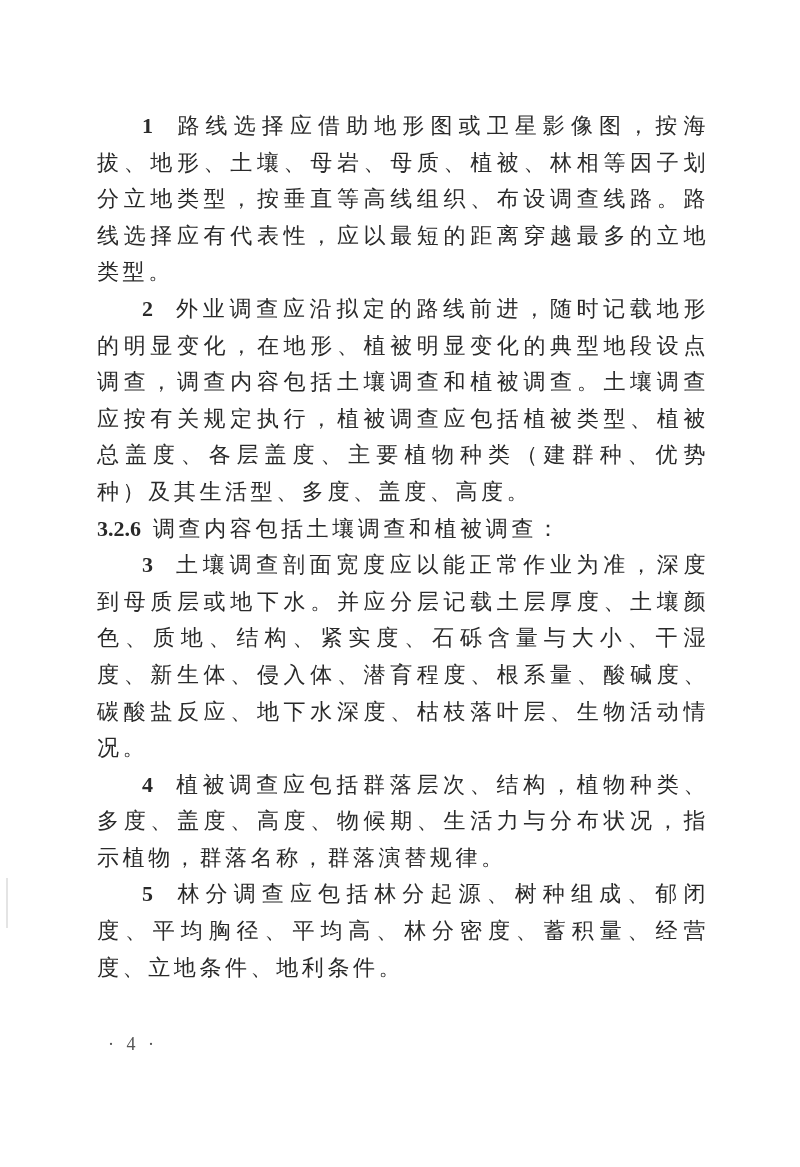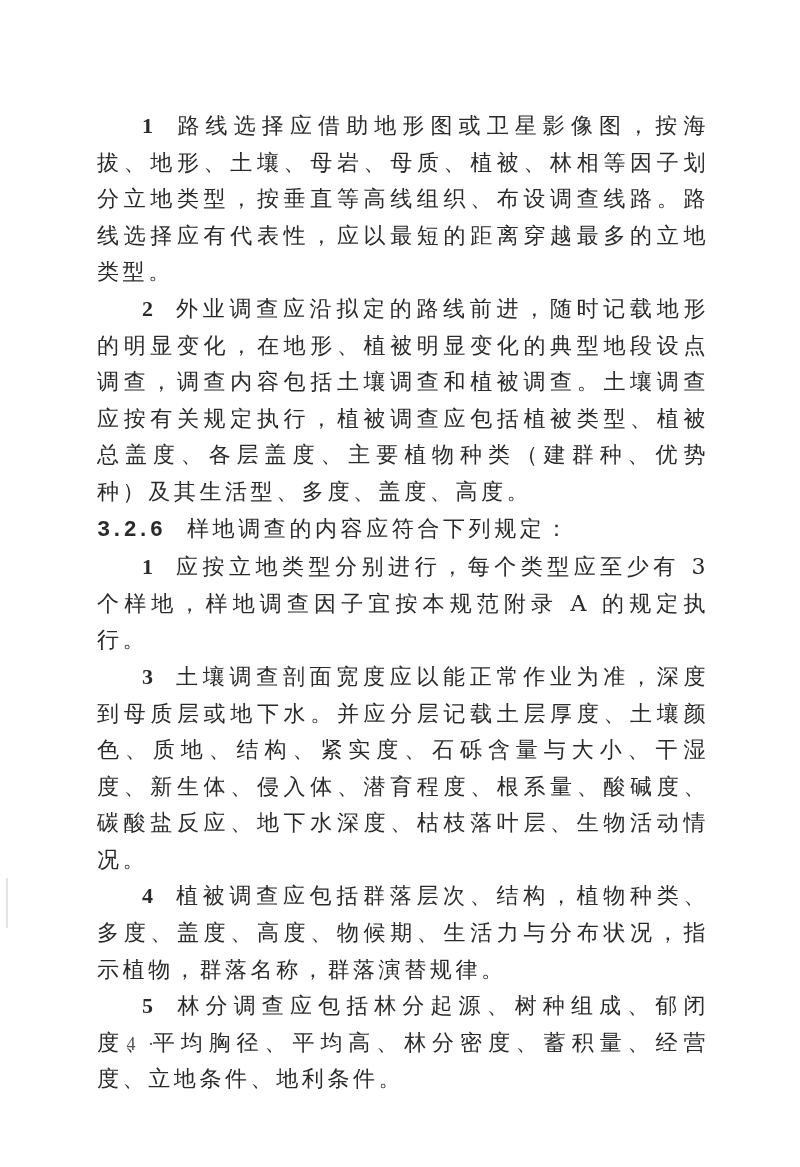--- a/index.html
+++ b/index.html
@@ -33,24 +33,24 @@
     .para.indent {
       text-indent: 45px;
     }
     .num {
       font-family: "Liberation Serif", "DejaVu Serif", serif;
       font-weight: bold;
       letter-spacing: 0;
       margin-right: 22px;
     }
     .clause-num {
-      font-family: Liberation Mono, monospace;
+      font-family: Liberation Serif, serif;
       font-weight: bold;
       letter-spacing: 0;
-      margin-right: 24px;
+      margin-right: 12px;
     }
     .page-number {
       position: absolute;
       left: 108px;
       top: 1034px;
       font-family: "Liberation Serif", "DejaVu Serif", serif;
       font-size: 18px;
       color: #555;
       letter-spacing: 4px;
     }
@@ -67,23 +67,22 @@
 <body>
 
 <div class="margin-mark"></div>
 
 <div class="page">
 
   <p class="para indent"><span class="num">1</span><span>路线选择应借助地形图或卫星影像图，按海拔、地形、土壤、母岩、母质、植被、林相等因子划分立地类型，按垂直等高线组织、布设调查线路。路线选择应有代表性，应以最短的距离穿越最多的立地类型。</span></p>
 
   <p class="para indent"><span class="num">2</span><span>外业调查应沿拟定的路线前进，随时记载地形的明显变化，在地形、植被明显变化的典型地段设点调查，调查内容包括土壤调查和植被调查。土壤调查应按有关规定执行，植被调查应包括植被类型、植被总盖度、各层盖度、主要植物种类（建群种、优势种）及其生活型、多度、盖度、高度。</span></p>
 
-  <p class="para"><span class="clause-num">3.2.6</span><span>样地调查的内容应符合下列规定：</span></p>
+  <p class="para"><span class="clause-num">3.2.6</span><span>调查内容包括土壤调查和植被调查：</span></p>
 
-  <p class="para indent"><span class="num">1</span><span>应按立地类型分别进行，每个类型应至少有 3 个样地，样地调查因子宜按本规范附录 A 的规定执行。</span></p>
 
 
   <p class="para indent"><span class="num">3</span><span>土壤调查剖面宽度应以能正常作业为准，深度到母质层或地下水。并应分层记载土层厚度、土壤颜色、质地、结构、紧实度、石砾含量与大小、干湿度、新生体、侵入体、潜育程度、根系量、酸碱度、碳酸盐反应、地下水深度、枯枝落叶层、生物活动情况。</span></p>
 
   <p class="para indent"><span class="num">4</span><span>植被调查应包括群落层次、结构，植物种类、多度、盖度、高度、物候期、生活力与分布状况，指示植物，群落名称，群落演替规律。</span></p>
 
   <p class="para indent"><span class="num">5</span><span>林分调查应包括林分起源、树种组成、郁闭度、平均胸径、平均高、林分密度、蓄积量、经营度、立地条件、地利条件。</span></p>
 
 </div>
 

